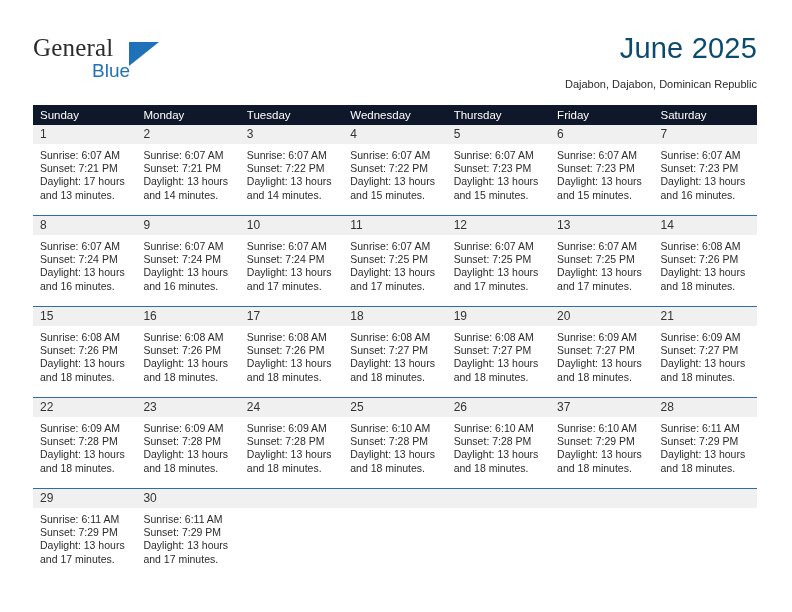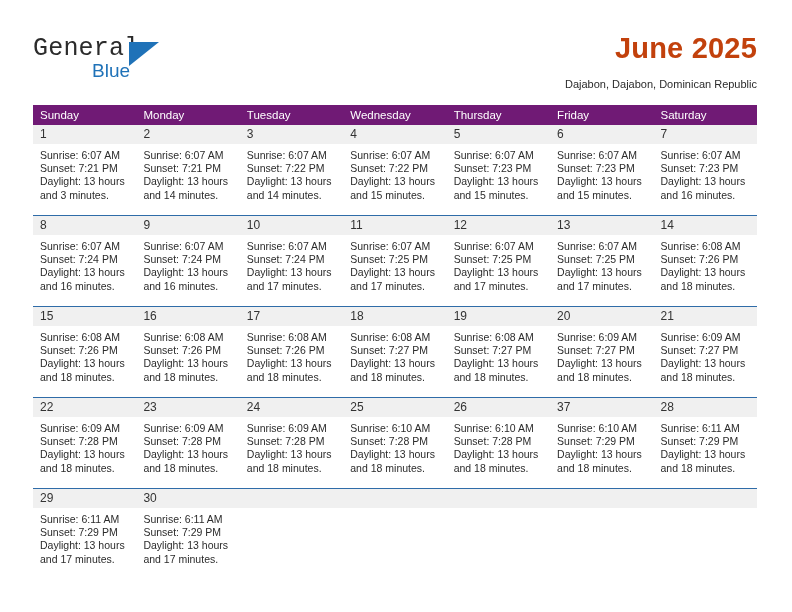--- a/index.html
+++ b/index.html
@@ -34,21 +34,21 @@
     top: 34px;
     width: 180px;
     height: 56px;
   }
   .logo-general {
     position: absolute;
     left: 0; top: 0;
     font-size: 25px;
     letter-spacing: 0.2px;
     color: #2b2b2b;
-    font-family: Liberation Mono, monospace;
+    font-family: Liberation Serif, serif;
   }
   .logo-triangle {
     position: absolute;
     left: 96px;
     top: 8px;
     width: 0; height: 0;
     border-left: 30px solid #1f72b8;
     border-bottom: 24px solid transparent;
   }
   .logo-blue {
@@ -58,22 +58,22 @@
     font-size: 19px;
     color: #1f72b8;
     font-family: "Liberation Sans", sans-serif;
   }
 
   .title {
     position: absolute;
     right: 35px;
     top: 32px;
     font-size: 29px;
-    color: #c2410c;
-    font-weight: bold;
+    color: #0c4a6e;
+    font-weight: normal;
     text-align: left;
     letter-spacing: 0.2px;
   }
   .subtitle {
     position: absolute;
     right: 35px;
     top: 78px;
     font-size: 11px;
     color: #2b2b2b;
     text-align: right;
@@ -82,21 +82,21 @@
   
   .calendar {
     position: absolute;
     left: 33px;
     top: 105px;
     width: 724px;
     border-collapse: collapse;
     table-layout: fixed;
   }
   .calendar th {
-    background: #701a75;
+    background: #0f172a;
     color: #ffffff;
     font-size: 11.5px;
     font-weight: normal;
     text-align: left;
     padding: 4px 0 4px 7px;
     height: 11px;
     border: none;
   }
   .calendar td {
     vertical-align: top;
@@ -168,21 +168,21 @@
     </thead>
     <tbody>
 
       <tr class="week-row first-week">
         <td>
             <div class="daycell">
               <div class="daynum-band">1</div>
               <div class="info">
                 <div>Sunrise: 6:07 AM</div>
                 <div>Sunset: 7:21 PM</div>
-                <div class="wrap">Daylight: 13 hours and 3 minutes.</div>
+                <div class="wrap">Daylight: 17 hours and 13 minutes.</div>
               </div>
             </div>
           </td>
         <td>
             <div class="daycell">
               <div class="daynum-band">2</div>
               <div class="info">
                 <div>Sunrise: 6:07 AM</div>
                 <div>Sunset: 7:21 PM</div>
                 <div class="wrap">Daylight: 13 hours and 14 minutes.</div>

